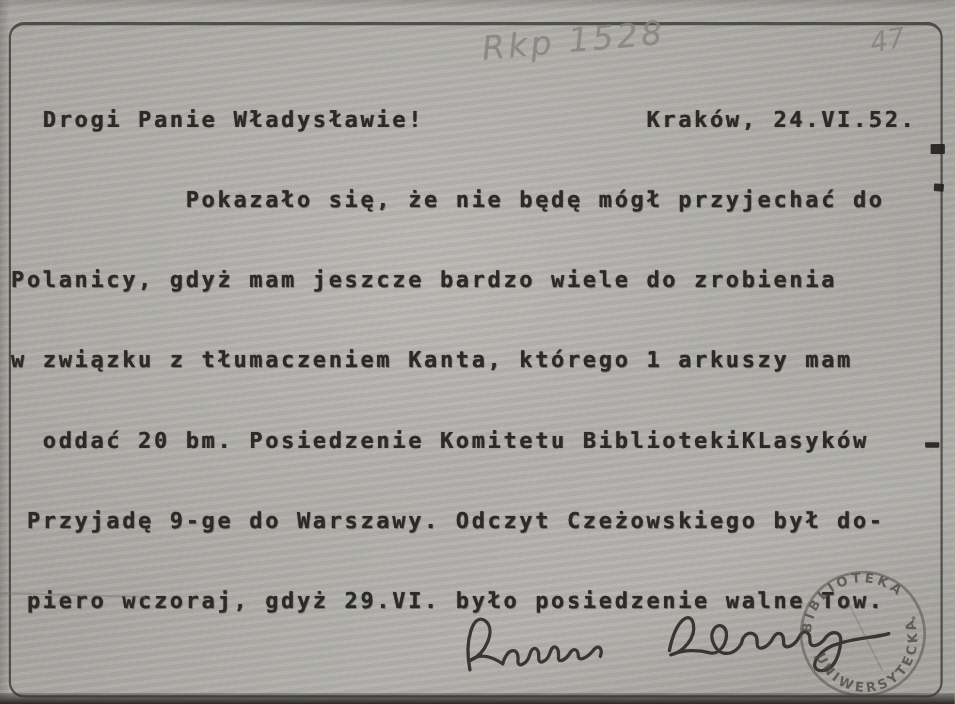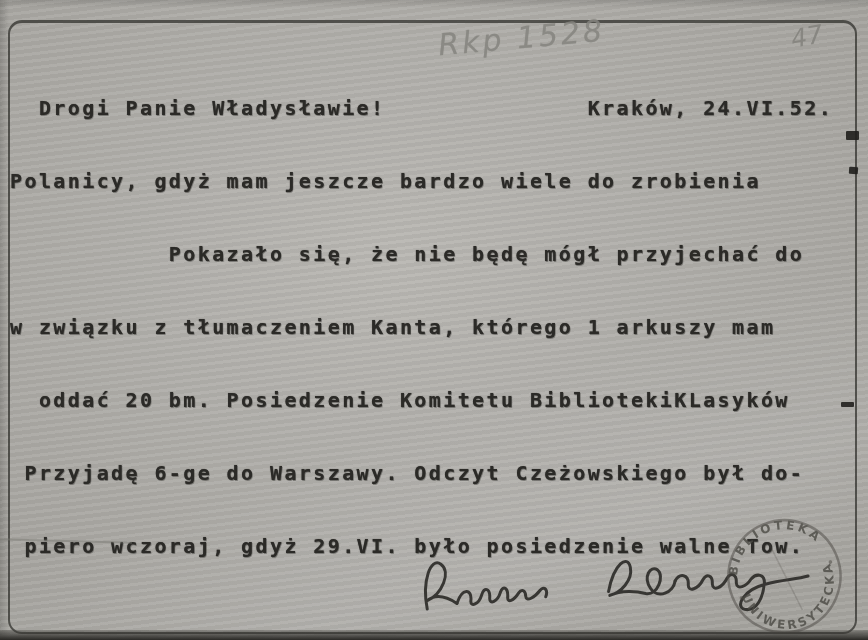--- a/index.html
+++ b/index.html
@@ -67,25 +67,25 @@
 <body>
 
 <div class="texture"></div>
 <div class="card-border"></div>
 
 <div class="pencil-note">Rkp 1528</div>
 <div class="corner-number">47</div>
 
 <div class="letter">
   <div class="line">  Drogi Panie Władysławie!              Kraków, 24.VI.52.</div>
+  <div class="line">           Pokazało się, że nie będę mógł przyjechać do</div>
   <div class="line">Polanicy, gdyż mam jeszcze bardzo wiele do zrobienia</div>
-  <div class="line">           Pokazało się, że nie będę mógł przyjechać do</div>
   <div class="line">w związku z tłumaczeniem Kanta, którego 1 arkuszy mam</div>
   <div class="line">  oddać 20 bm. Posiedzenie Komitetu BibliotekiKLasyków</div>
-  <div class="line"> Przyjadę 6-ge do Warszawy. Odczyt Czeżowskiego był do-</div>
+  <div class="line"> Przyjadę 9-ge do Warszawy. Odczyt Czeżowskiego był do-</div>
   <div class="line"> piero wczoraj, gdyż 29.VI. było posiedzenie walne Tow.</div>
   
   
   
   
   
   
   
   
   

